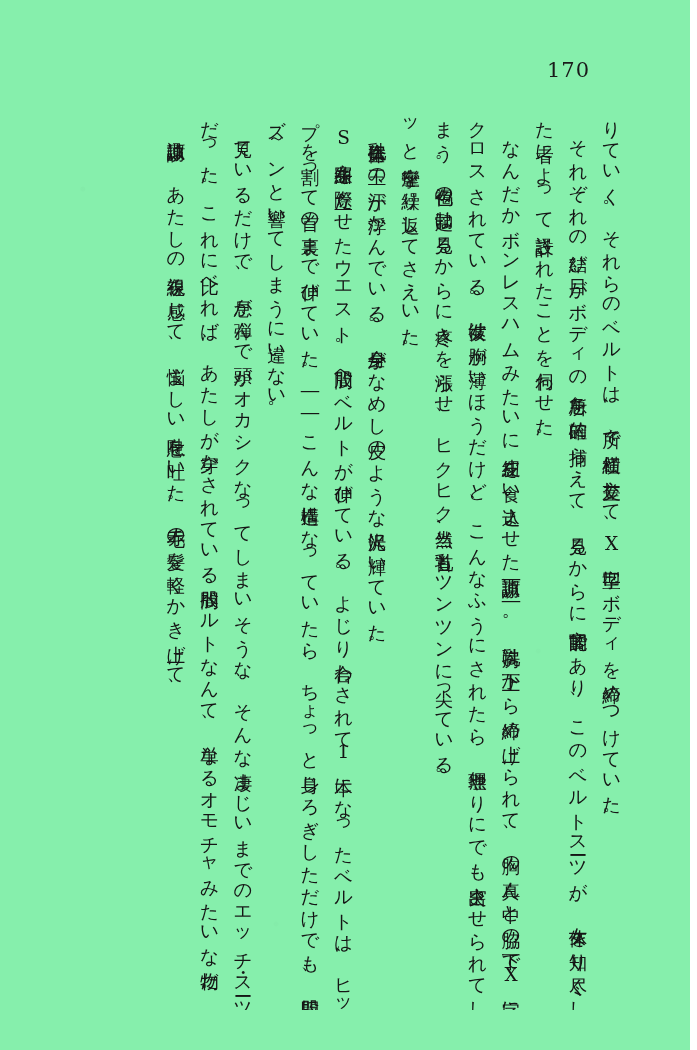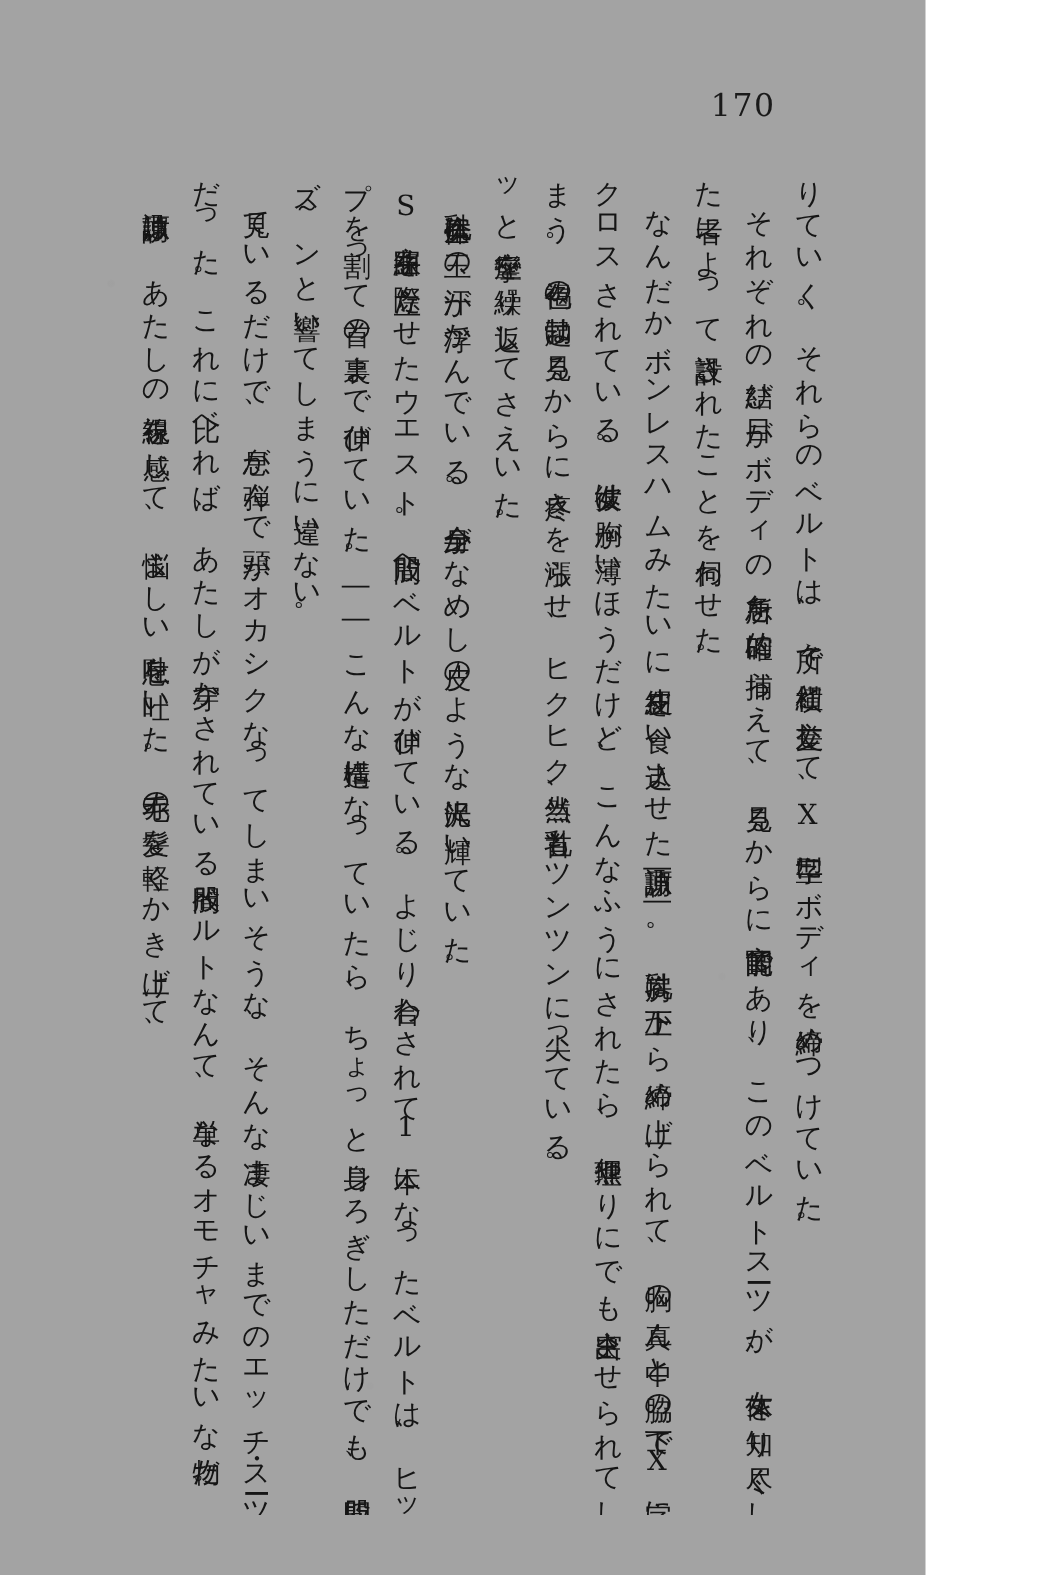--- a/index.html
+++ b/index.html
@@ -9,23 +9,23 @@
   }
   body {
     width: 697px;
     height: 1050px;
     overflow: hidden;
     font-family: "DejaVu Serif", serif;
     color: #1a1a1a;
   }
   #page {
     position: relative;
-    width: 617px;
+    width: 690px;
     height: 1050px;
-    background: #a3a3a3;
+    background: #86efac;
   }
   
   #page::before {
     content: "";
     position: absolute;
     inset: 0;
     background:
       radial-gradient(circle at 12% 18%, rgba(0,0,0,0.015) 0 2px, transparent 3px),
       radial-gradient(circle at 78% 62%, rgba(0,0,0,0.012) 0 2px, transparent 3px),
       radial-gradient(circle at 40% 88%, rgba(0,0,0,0.012) 0 2px, transparent 3px);

